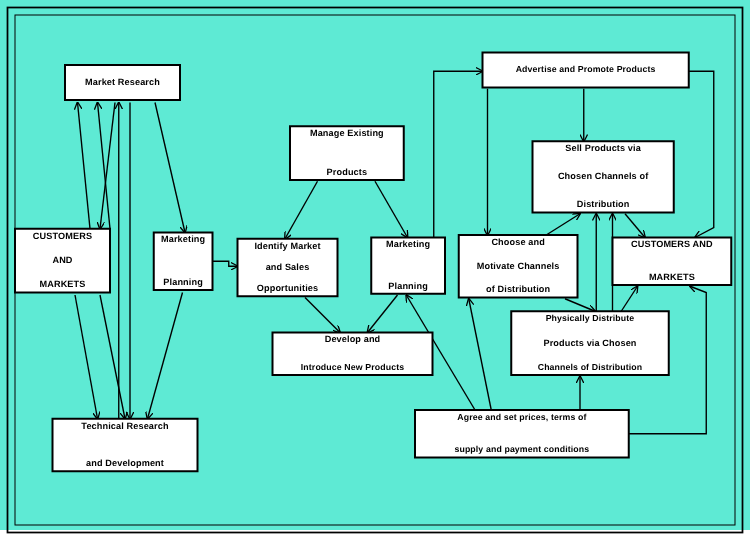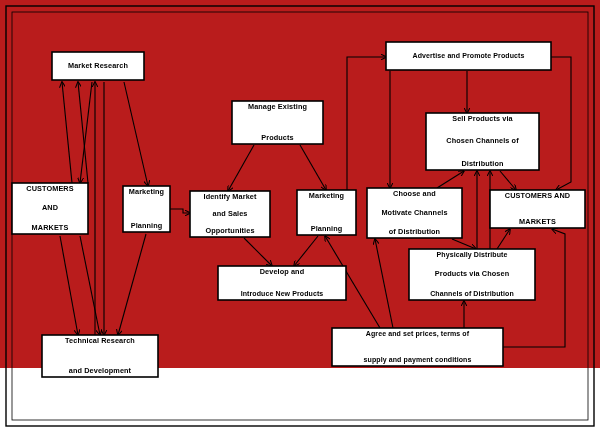--- a/index.html
+++ b/index.html
@@ -1,18 +1,18 @@
 <!DOCTYPE html>
 <html><head>
 <meta charset="utf-8">
 <style>
   html,body{margin:0;padding:0;background:#ffffff;}
   body{width:600px;height:432px;overflow:hidden;
        font-family:"Liberation Sans","DejaVu Sans",sans-serif;}
-  #diagram-root{position:relative;width:600px;height:368px;background:#b91c1c;}
+  #diagram-root{position:relative;width:600px;height:424px;background:#5eead4;}
   svg{display:block;}
   .box-rect{fill:#ffffff;stroke:#000000;stroke-width:1.6;}
   .box-text{font-family:"Liberation Sans","DejaVu Sans",sans-serif;
             font-size:7.3px;font-weight:bold;fill:#000000;
             text-anchor:middle;dominant-baseline:middle;letter-spacing:.1px;}
   .box-text.small{font-size:7px;}
   .conn{stroke:#000000;stroke-width:1.1;fill:none;}
   .frame{fill:none;stroke:#000000;stroke-width:1.4;}
   .frame-inner{fill:none;stroke:#000000;stroke-width:0.8;}
 </style>

